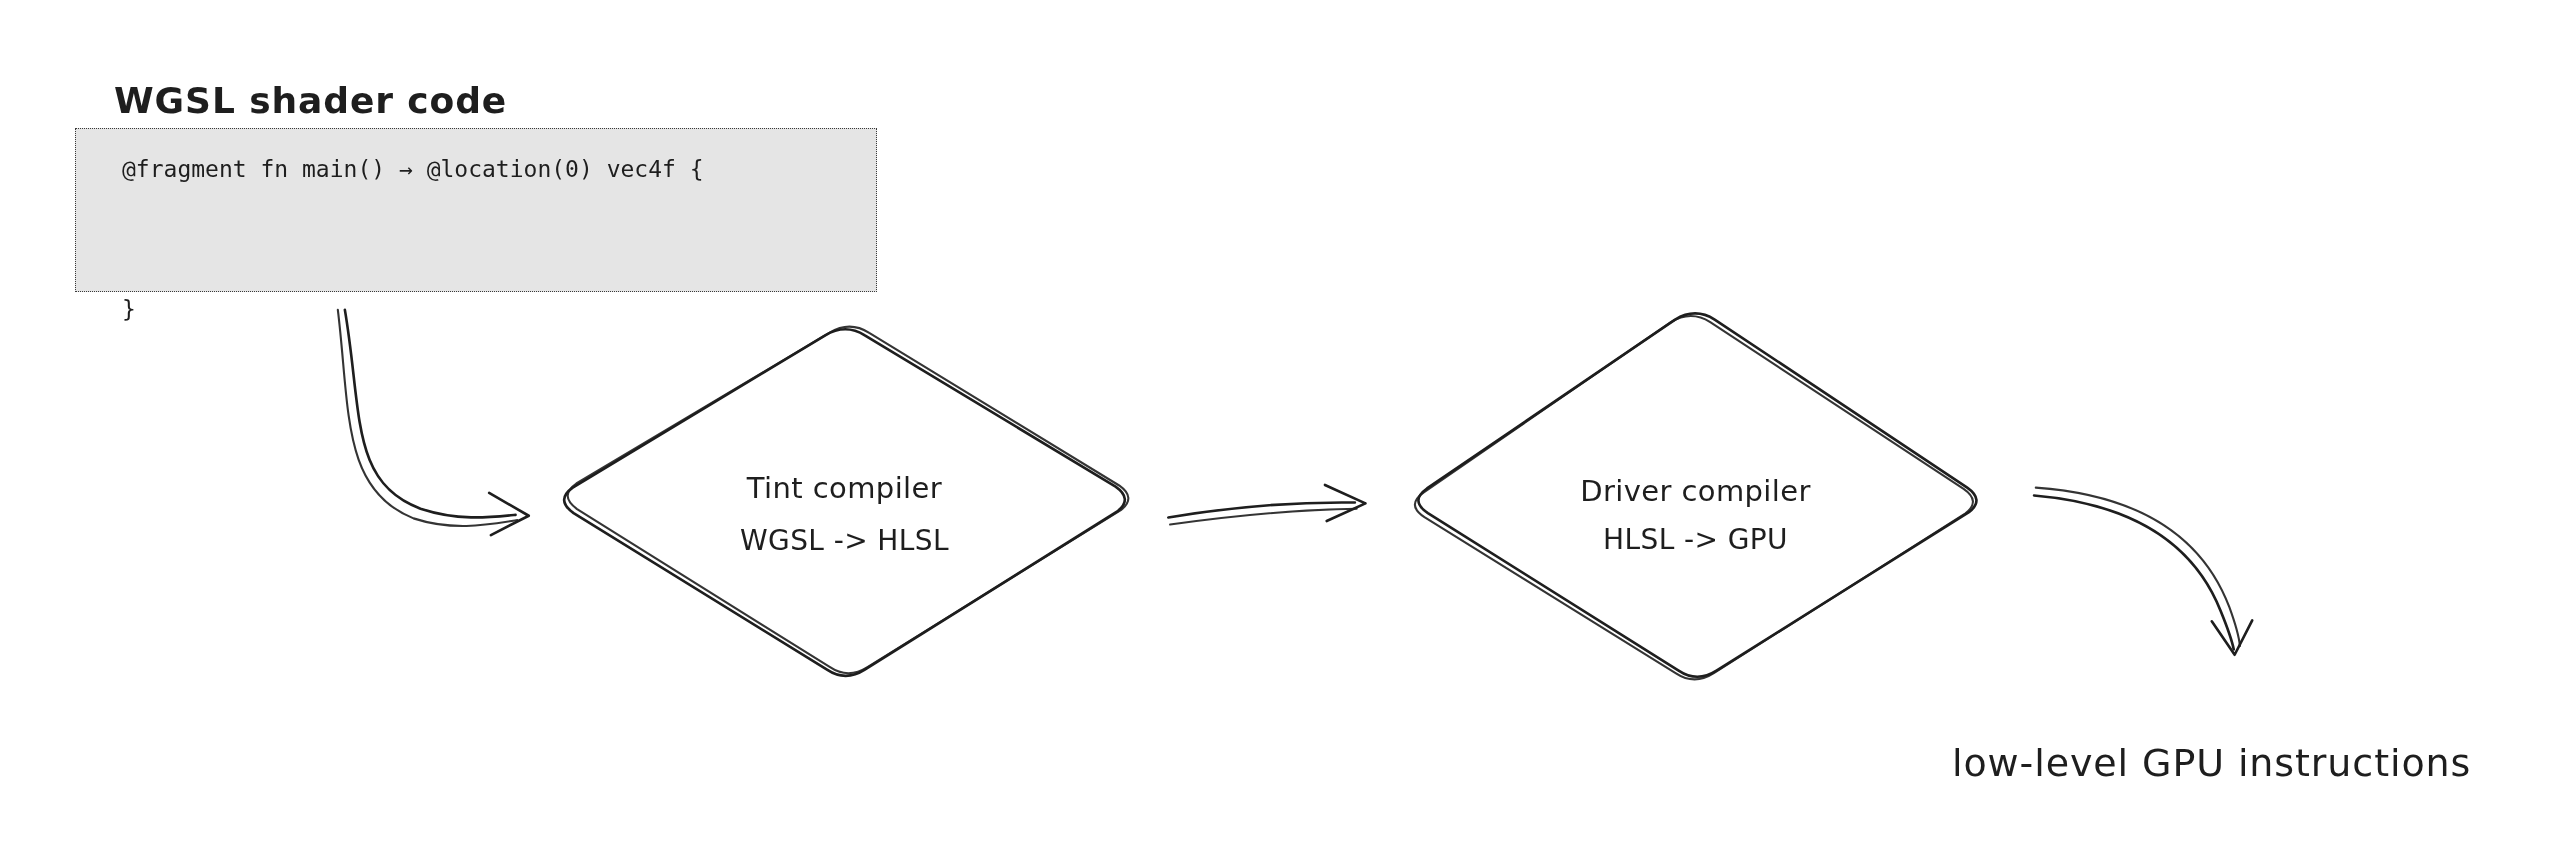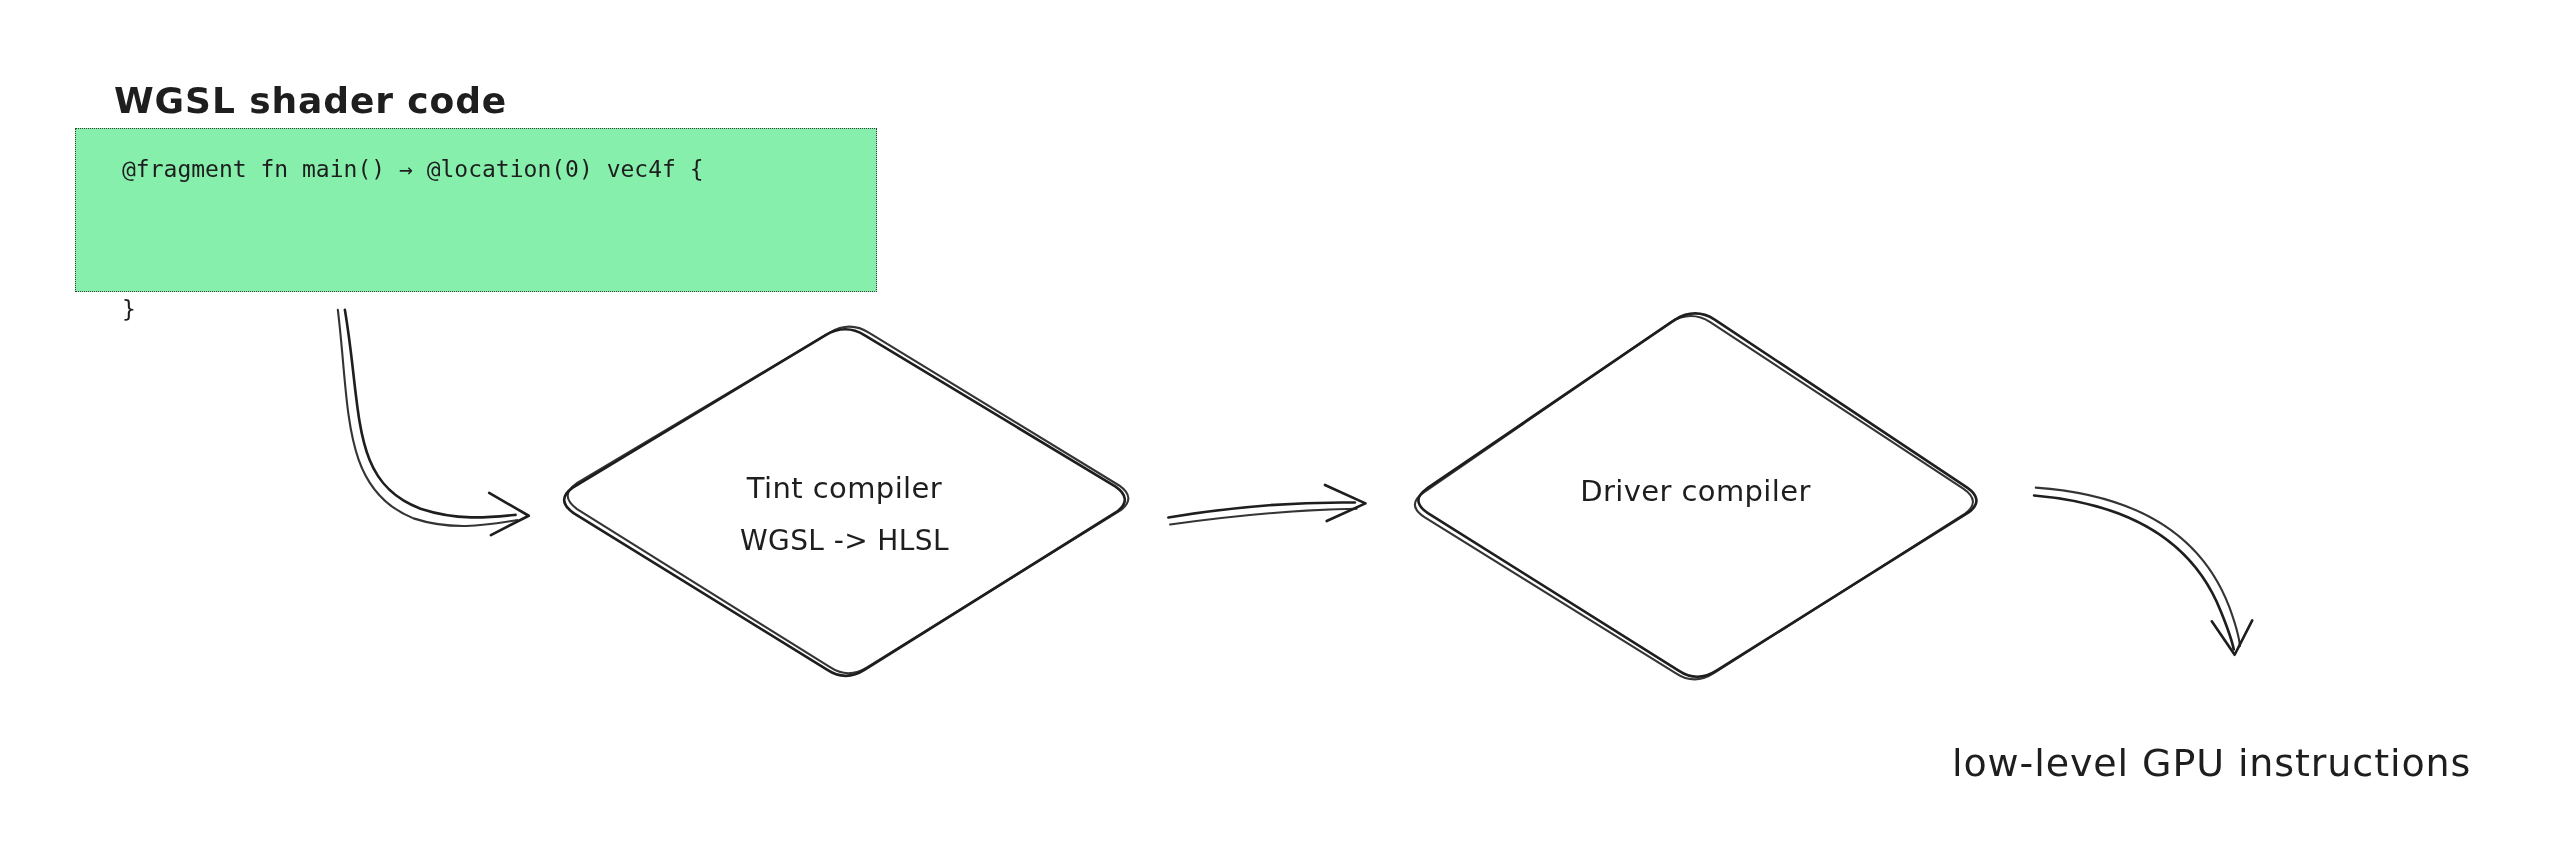--- a/index.html
+++ b/index.html
@@ -44,21 +44,21 @@
     margin-top: 34px;
   }
   .code-box {
     position: absolute;
     left: 75px;
     top: 128px;
     width: 802px;
     height: 164px;
     border: 1.8px dotted #3a3a3a;
     box-sizing: border-box;
-    background: #86efac;
+    background: #e5e5e5;
   }
   .code-lines {
     position: absolute;
     left: 46px;
     top: 23px;
     font-family: "DejaVu Sans Mono", monospace;
     font-size: 23px;
     line-height: 35px;
     white-space: pre;
   }
@@ -123,17 +123,18 @@
   <div class="code-box">
     <div class="code-lines"><span>@fragment fn main() → @location(0) vec4f {</span><br>
 <br>
 <span>}</span></div>
   </div>
 
   <div class="node-label title-line" style="left:616px; top:435px;margin-top:36px;">Tint compiler</div>
   <div class="node-label" style="left:616px; top:524px;">WGSL -&gt; HLSL</div>
 
   <div class="node-label title-line" style="left:1467px; top:433px;margin-top:41px;">Driver compiler</div>
+  <div class="node-label" style="left:1467px; top:523px;">HLSL -&gt; GPU</div>
 
   <div class="output-label">low-level GPU instructions</div>
 
 </div>
 
 
 </body></html>

